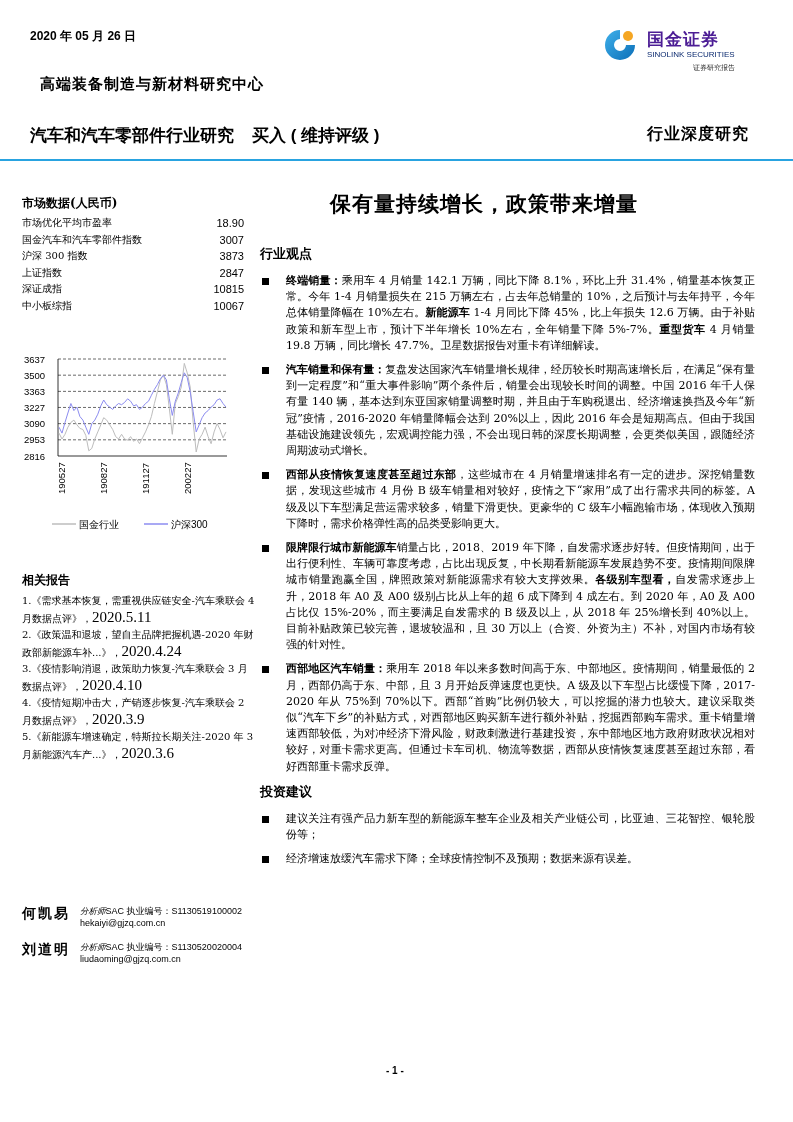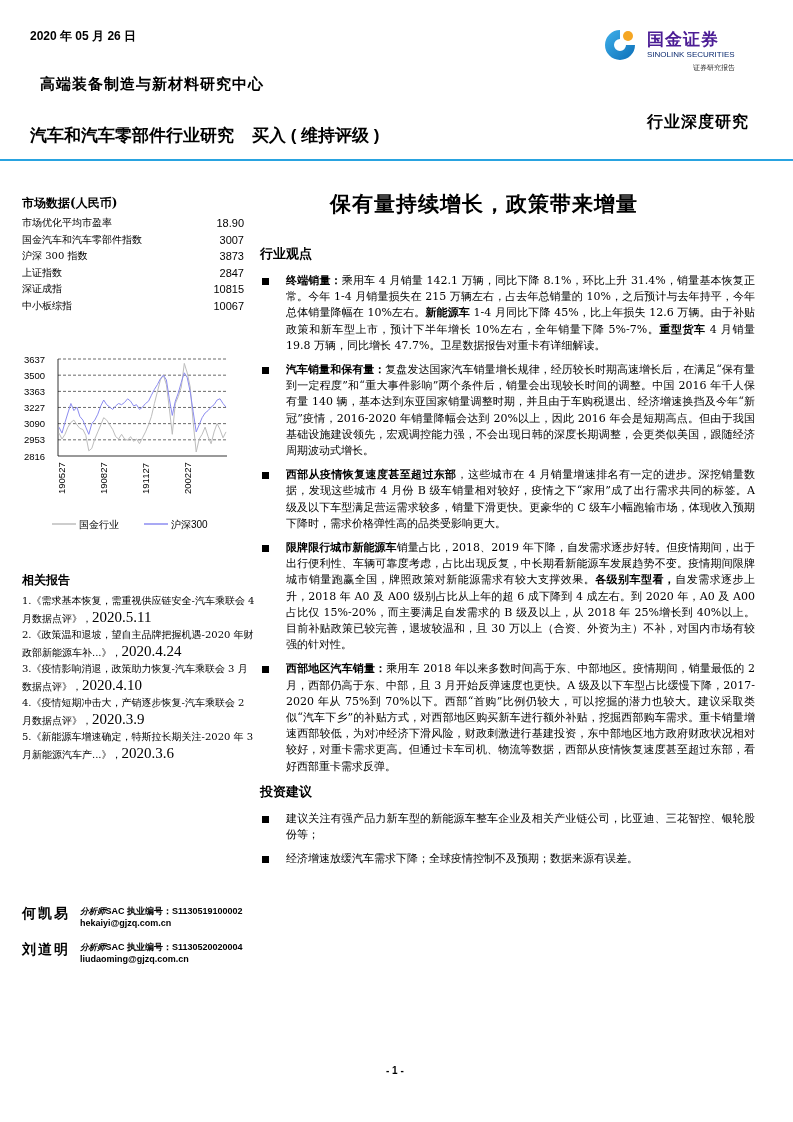--- a/index.html
+++ b/index.html
@@ -3,21 +3,21 @@
 <meta charset="utf-8">
 <style>
   * { box-sizing: border-box; margin: 0; padding: 0; }
   html, body { width: 793px; height: 1122px; background: #fff; overflow: hidden; }
   body { position: relative; font-family: "DejaVu Sans", "Liberation Sans", sans-serif; color: #000; }
 
   .date { position: absolute; left: 30px; top: 28px; font-family: "Liberation Sans", sans-serif; font-weight: bold; font-size: 12px; }
   .center-name { position: absolute; left: 40px; top: 75px; font-family: "DejaVu Serif", serif; font-weight: bold; font-size: 15px; letter-spacing: 1px; }
   .title-row { position: absolute; left: 30px; top: 124px; font-family: "Liberation Sans", "DejaVu Sans", sans-serif; font-weight: bold; font-size: 17px; }
   .title-row .rating { margin-left: 18px; }
-  .report-type { position: absolute; right: 44px; top: 112px; font-family: "DejaVu Serif", serif; font-weight: bold; font-size: 16px; letter-spacing: 1px; }
+  .report-type { position: absolute; right: 44px; top: 124px; font-family: "DejaVu Serif", serif; font-weight: bold; font-size: 16px; letter-spacing: 1px; }
   .header-rule { position: absolute; left: 0; right: 0; top: 159px; height: 2px; background: #29a3e0; }
 
   .logo { position: absolute; left: 603px; top: 26px; width: 160px; height: 46px; }
   .logo .mark { position: absolute; left: 0; top: 2px; width: 34px; height: 34px; }
   .logo .cn { position: absolute; left: 44px; top: 2px; font-family: "DejaVu Sans", sans-serif; font-weight: bold; font-size: 17px; color: #4c1d95; letter-spacing: 1px; }
   .logo .en { position: absolute; left: 44px; top: 24px; font-family: "Liberation Sans", sans-serif; font-weight: normal; font-size: 8px; color: #0b2a6f; }
   .logo-sub { position: absolute; left: 693px; top: 63px; font-family: "DejaVu Serif", serif; font-size: 7px; color: #222; }
 
   
   .sidebar { position: absolute; left: 22px; top: 195px; width: 222px; }
@@ -31,21 +31,21 @@
   .chart svg text { font-family: "Liberation Sans", sans-serif; }
 
   .related { position: absolute; left: 22px; top: 572px; width: 235px; }
   .related .sec-title { margin-bottom: 4px; }
   .rel-item { font-family: "DejaVu Serif", serif; font-size: 10px; line-height: 16px; }
   .rel-item .d { font-family: Liberation Serif, serif; font-size: 15px; }
 
   .analysts { position: absolute; left: 22px; top: 905px; width: 240px; }
   .analyst { display: flex; margin-bottom: 12px; }
   .analyst .nm { width: 58px; font-family: "DejaVu Serif", serif; font-weight: bold; font-size: 14px; letter-spacing: 2px; }
-  .analyst .info { font-family: "Liberation Sans", sans-serif; font-size: 9px; line-height: 12px; font-weight: bold; }
+  .analyst .info { font-family: "Liberation Sans", sans-serif; font-size: 9px; line-height: 12px; font-weight: normal; }
   .analyst .info .lbl { font-family: "DejaVu Serif", serif; font-style: italic; font-size: 8.5px; }
 
   
   .main-title { position: absolute; left: 330px; top: 190px; font-family: "DejaVu Serif", serif; font-weight: bold; font-size: 21px; letter-spacing: 1px; }
   .main { position: absolute; left: 260px; top: 245px; width: 495px; }
   .h2 { font-family: "DejaVu Serif", serif; font-weight: bold; font-size: 13px; margin-bottom: 10px; }
   .bullet { position: relative; padding-left: 26px; font-family: "DejaVu Serif", serif; font-size: 11px; line-height: 16.2px; margin-bottom: 8px; text-align: justify; }
   .bullet::before { content: ""; position: absolute; left: 2px; top: 5px; width: 7px; height: 7px; background: #000; }
   .bullet b { font-weight: bold; }
   .sec-gap { margin-top: 6px; }

